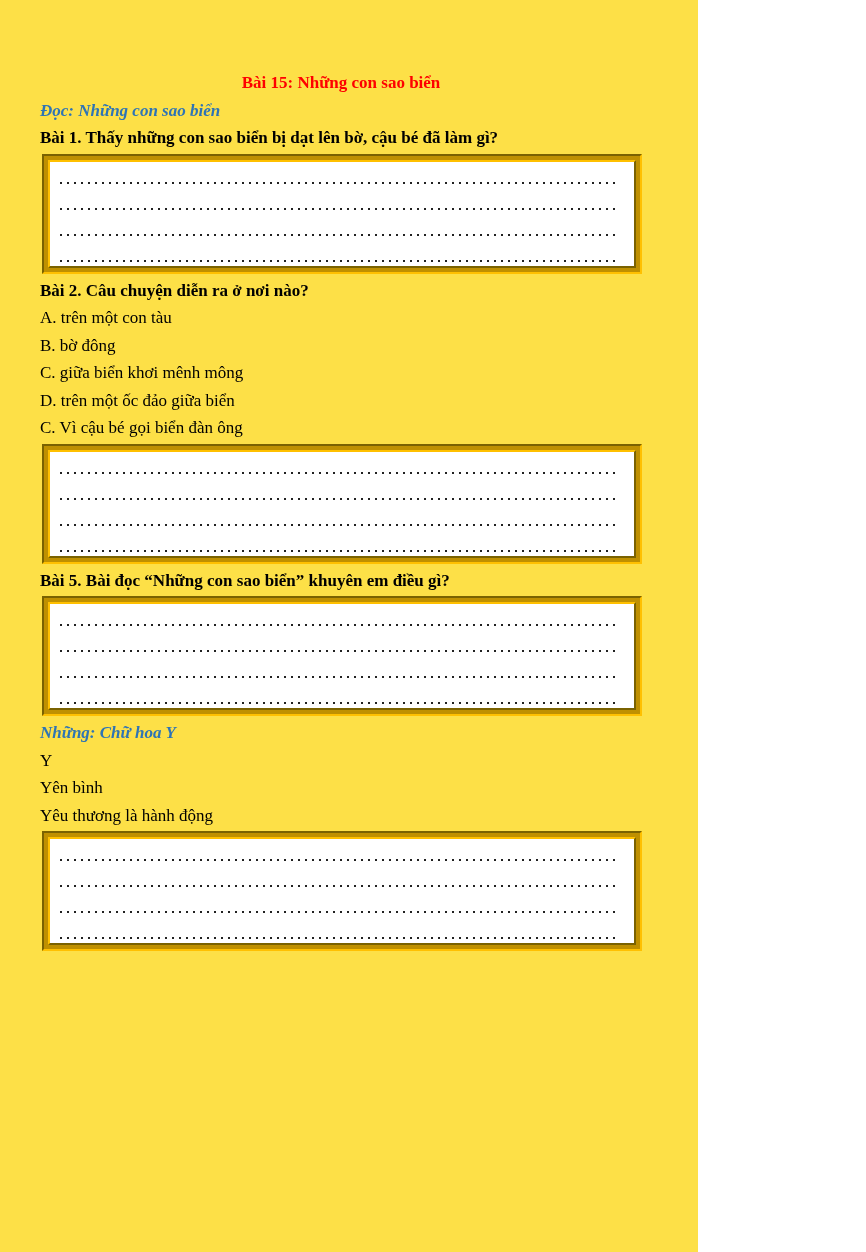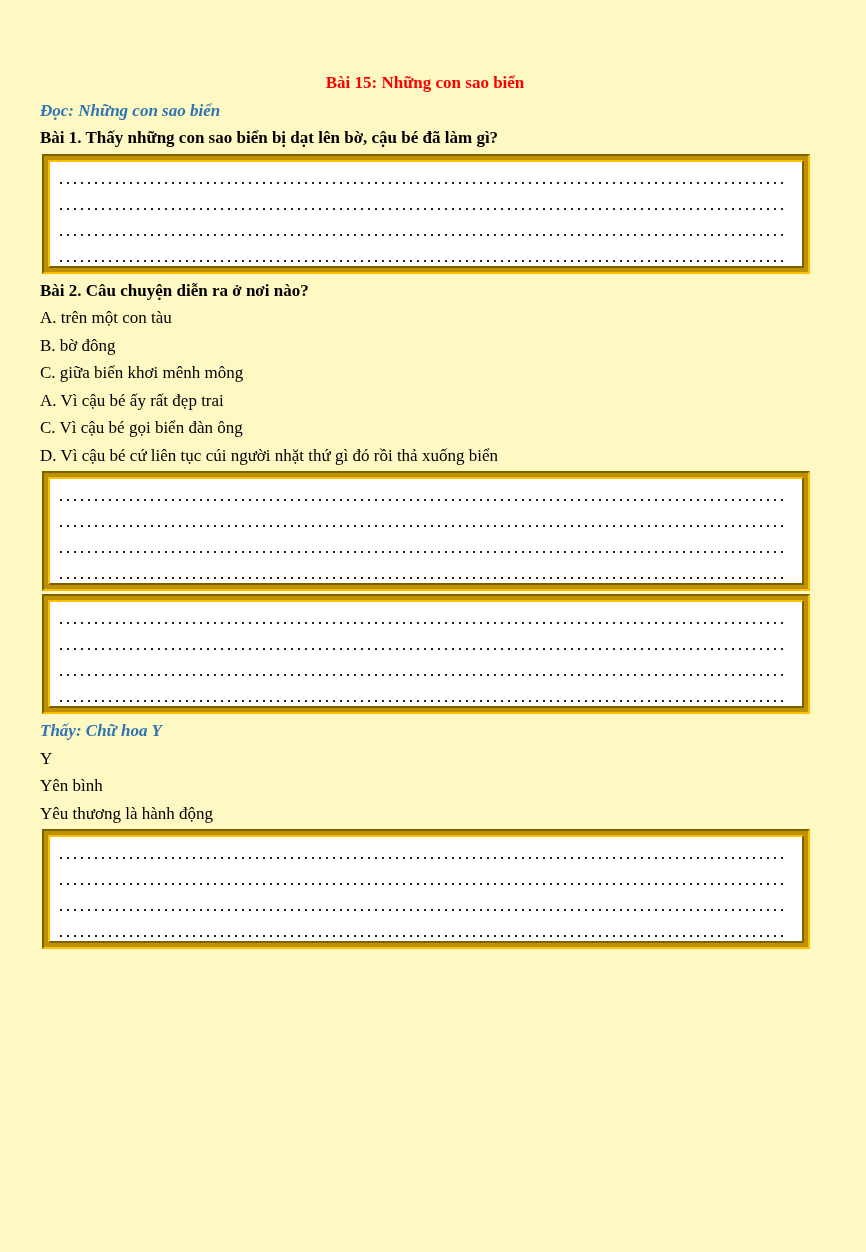--- a/index.html
+++ b/index.html
@@ -1,21 +1,21 @@
 <!DOCTYPE html>
 <html><head>
 <meta charset="utf-8">
 <style>
   * { margin: 0; padding: 0; box-sizing: border-box; }
   html, body { background: #ffffff; }
   .page {
     position: relative;
-    width: 866px;
+    width: 698px;
     height: 1252px;
-    background: #fef9c3;
+    background: #fde047;
     font-family: "Liberation Serif", "DejaVu Serif", serif;
     font-size: 17px;
     line-height: 27.5px;
     color: #000000;
     padding: 69px 56px 0 40px;
     overflow: hidden;
   }
   .doc-title {
     text-align: center;
     font-weight: bold;
@@ -75,50 +75,50 @@
         <div class="dotted-line"></div>
         <div class="dotted-line"></div>
       </div>
     </div>
   </div>
 
   <div class="question-heading">Bài 2. Câu chuyện diễn ra ở nơi nào?</div>
   <div class="option-line">A. trên một con tàu</div>
   <div class="option-line">B. bờ đông</div>
   <div class="option-line">C. giữa biển khơi mênh mông</div>
+  <div class="option-line">D. trên một ốc đảo giữa biển</div>
 
-  <div class="option-line">A. Vì cậu bé ấy rất đẹp trai</div>
   <div class="option-line">C. Vì cậu bé gọi biển đàn ông</div>
-  <div class="option-line">D. Vì cậu bé cứ liên tục cúi người nhặt thứ gì đó rồi thả xuống biển</div>
 
 
   <div class="answer-box">
     <div class="answer-box-mid">
       <div class="answer-box-inner">
         <div class="dotted-line"></div>
         <div class="dotted-line"></div>
         <div class="dotted-line"></div>
         <div class="dotted-line"></div>
       </div>
     </div>
   </div>
 
+  <div class="question-heading">Bài 5. Bài đọc “Những con sao biển” khuyên em điều gì?</div>
 
   <div class="answer-box">
     <div class="answer-box-mid">
       <div class="answer-box-inner">
         <div class="dotted-line"></div>
         <div class="dotted-line"></div>
         <div class="dotted-line"></div>
         <div class="dotted-line"></div>
       </div>
     </div>
   </div>
 
-  <div class="section-heading">Thấy: Chữ hoa Y</div>
+  <div class="section-heading">Những: Chữ hoa Y</div>
   <div class="practice-line">Y</div>
   <div class="practice-line">Yên bình</div>
   <div class="practice-line">Yêu thương là hành động</div>
 
   <div class="answer-box">
     <div class="answer-box-mid">
       <div class="answer-box-inner">
         <div class="dotted-line"></div>
         <div class="dotted-line"></div>
         <div class="dotted-line"></div>

